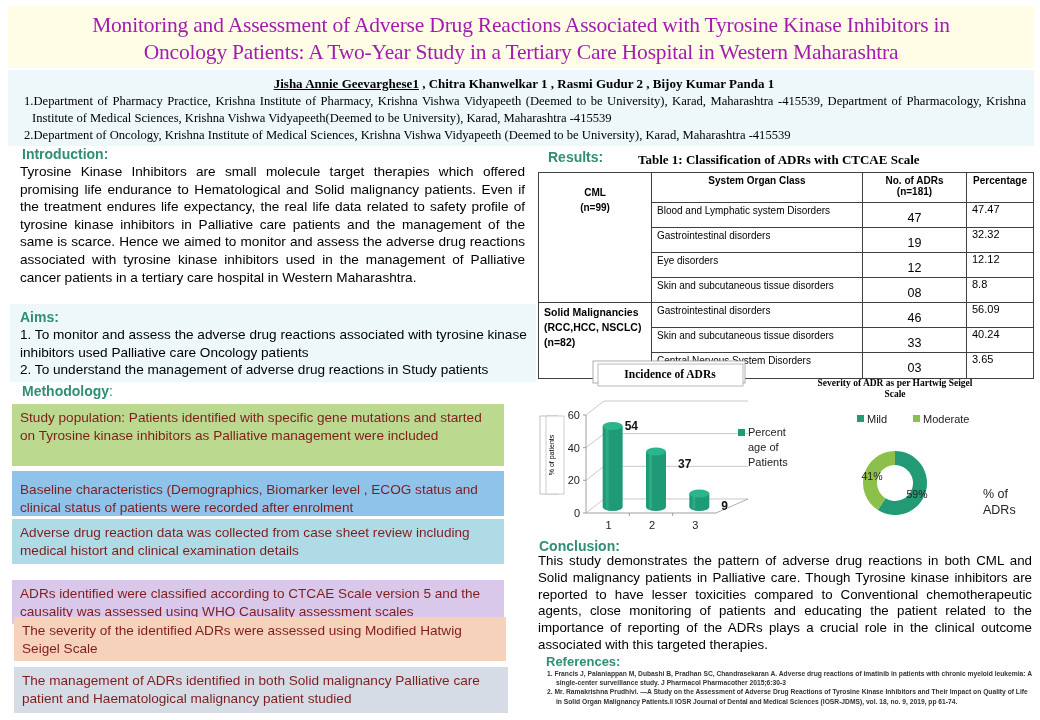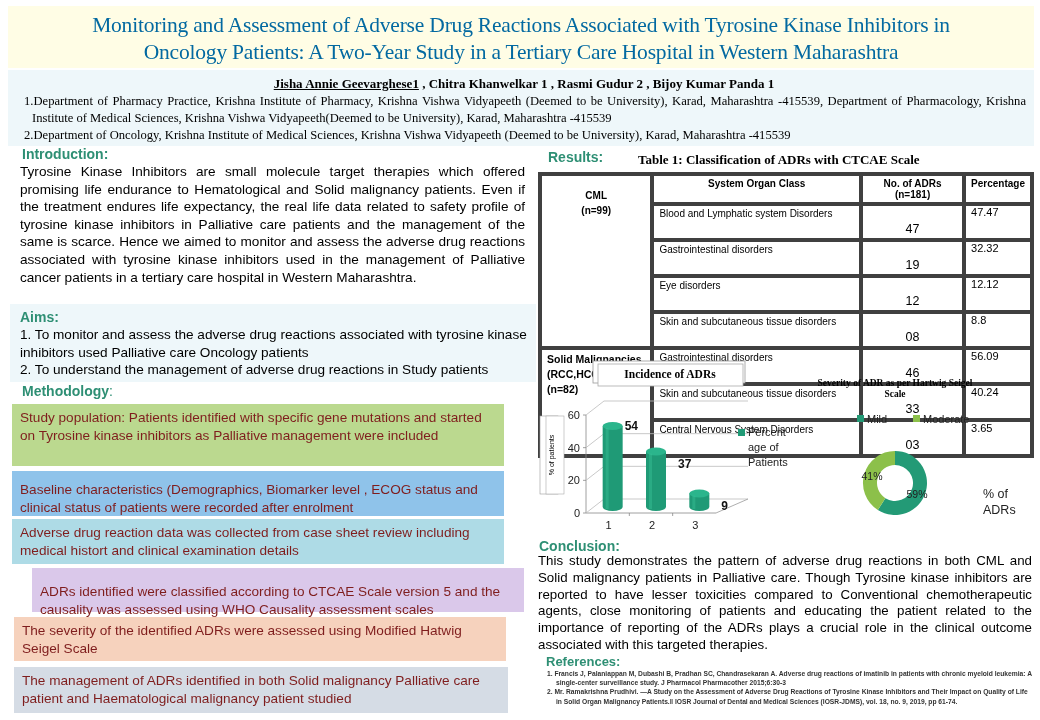--- a/index.html
+++ b/index.html
@@ -1,45 +1,45 @@
 <!DOCTYPE html>
 <html><head>
 <meta charset="utf-8">
 <style>
   * { box-sizing: border-box; margin: 0; padding: 0; }
   body { width: 1040px; height: 720px; background: #ffffff; position: relative; overflow: hidden; font-family: "Liberation Sans", sans-serif; color: #000; }
   .abs { position: absolute; }
-  #title-band { left: 8px; top: 6px; width: 1026px; height: 62px; background: #fffde5; text-align: center; color: #0369a1; font-family: "Liberation Serif", serif; font-size: 21.5px; line-height: 27px; padding-top: 6px; letter-spacing: -0.2px; }
+  #title-band { left: 8px; top: 6px; width: 1026px; height: 62px; background: #fffde5; text-align: center; color: #a21caf; font-family: "Liberation Serif", serif; font-size: 21.5px; line-height: 27px; padding-top: 6px; letter-spacing: -0.2px; }
   #authors-band { left: 8px; top: 70px; width: 1026px; height: 76px; background: #eef7fa; font-family: "Liberation Serif", serif; font-size: 12.6px; }
   #authors-line { text-align: center; font-weight: bold; padding-top: 5px; line-height: 18px; font-size: 13px; padding-left: 6px; }
   #authors-line .first { text-decoration: underline; }
   .affil { padding-left: 8px; line-height: 17px; text-indent: -8px; margin-left: 16px; margin-right: 8px; text-align: justify; }
   .sec-head { color: #2e8f74; font-weight: bold; font-size: 14px; }
   #intro-head { left: 22px; top: 146px; }
   #intro-text { left: 20px; top: 163px; width: 505px; font-size: 13.6px; line-height: 17.6px; text-align: justify; }
   #aims-band { left: 10px; top: 304px; width: 526px; height: 78px; background: #eef7fa; }
   #aims-head { left: 20px; top: 309px; }
   .aims-line { font-size: 13.6px; line-height: 17.5px; }
   #aims-text { left: 20px; top: 326px; width: 515px; }
   #meth-head { left: 22px; top: 383px; }
   #meth-head .colon { font-weight: normal; color: #2e8f74; }
   .meth-box { position: absolute; left: 12px; width: 492px; font-size: 13.6px; line-height: 17.5px; padding: 3px 8px; color: #7f1d1d; }
   #mb0 { top: 404px; height: 62px; background: #bbd98f; padding-top: 5px; }
   #mb1 { top: 471px; height: 45px; background: #8fc3ea; padding-top: 10px; }
   #mb2 { top: 519px; height: 45px; background: #aedbe6; padding-top: 5px; }
-  #mb3 { top: 568px; height: 44px; background: #dac8ea; padding-top: 15px; margin-left: 20px; }
+  #mb3 { top: 580px; height: 44px; background: #dac8ea; padding-top: 5px; }
   #mb4 { left: 14px; top: 617px; width: 492px; height: 44px; background: #f6d2bd; padding-top: 5px; }
   #mb5 { left: 14px; top: 667px; width: 494px; height: 46px; background: #d5dce5; padding-top: 5px; }
   #results-head { left: 548px; top: 149px; font-size: 14px; }
   #table-title { left: 638px; top: 152px; font-family: "Liberation Serif", serif; font-weight: bold; font-size: 13px; }
   #adr-table { position: absolute; left: 538px; top: 172px; width: 496px; border-collapse: collapse; font-size: 10px; }
-  #adr-table td { border: 4px solid #404040; vertical-align: top; padding: 2px 5px; }
+  #adr-table td { border: 1px solid #404040; vertical-align: top; padding: 2px 5px; }
   #adr-table td.group { width: 113px; font-weight: bold; font-size: 9.5px; line-height: 15px; }
   #adr-table td.soc { width: 211px; }
-  #adr-table td.num { width: 104px; text-align: center; font-size: 12.5px; padding-top: 16px; }
+  #adr-table td.num { width: 104px; text-align: center; font-size: 12.5px; padding-top: 8px; }
   #adr-table td.pct { font-size: 11px; padding-top: 0; }
   #adr-table tr.hdr td { font-weight: bold; text-align: center; font-size: 10px; }
   #adr-table .grp-plain { font-weight: normal; font-size: 9px; }
   #bar-chart { left: 538px; top: 358px; width: 250px; height: 180px; }
   #donut-chart { left: 800px; top: 370px; width: 240px; height: 165px; }
   #concl-head { left: 539px; top: 538px; }
   #concl-text { left: 538px; top: 553px; width: 494px; font-size: 13.3px; line-height: 16.8px; text-align: justify; }
   #refs-head { left: 546px; top: 654px; font-size: 13px; }
   #refs-list { left: 546px; top: 669px; width: 488px; font-size: 6.7px; font-weight: bold; color: #333; line-height: 9.2px; }
   #refs-list .ref { padding-left: 10px; text-indent: -9px; }

